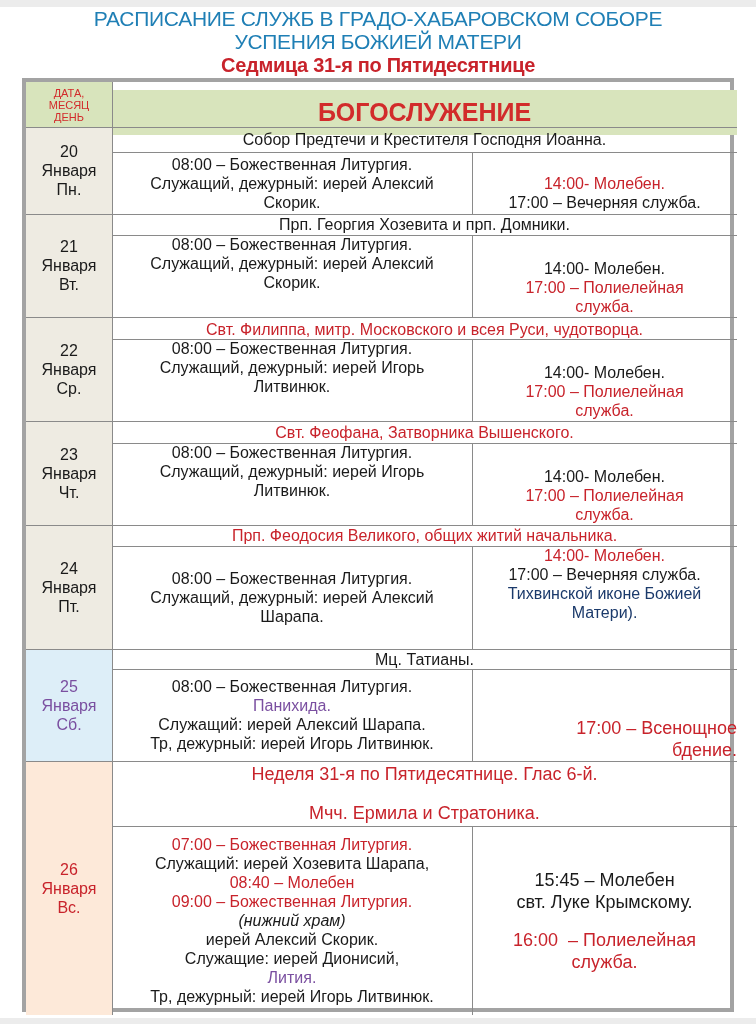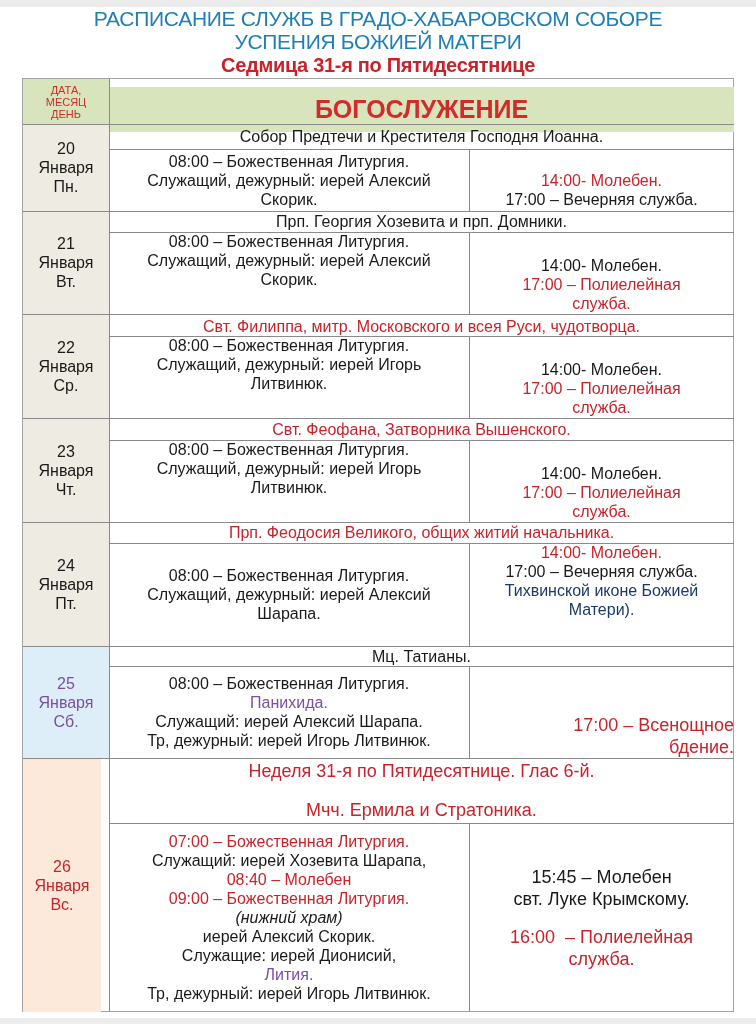--- a/index.html
+++ b/index.html
@@ -14,21 +14,21 @@
   .title1, .title2, .subtitle {
     position:absolute; left:0; width:756px; text-align:center; white-space:nowrap;
     transform-origin:center; 
   }
   .title1 { top:7px; font-size:21px; color:#1f7fb5; letter-spacing:-0.3px; }
   .title2 { top:30px; font-size:21px; color:#1f7fb5; letter-spacing:-0.3px; }
   .subtitle { top:54px; font-size:20px; color:#c8232b; font-weight:bold; letter-spacing:-0.3px; }
 
   .grid {
     position:absolute; left:22px; top:78px; width:712px; height:934px;
-    border:1px solid #a3a3a3; box-sizing:border-box;
+    border:4px solid #a3a3a3; box-sizing:border-box;
   }
   .cell { position:absolute; box-sizing:border-box; display:flex; flex-direction:column;
           align-items:center; justify-content:center; text-align:center; overflow:hidden; }
   .hline { position:absolute; height:1px; background:#8a8a8a; }
   .vline { position:absolute; width:1px; background:#8a8a8a; }
 
   .hdr-date { background:#d8e4bc; color:#d22b2b; font-size:11px; line-height:12px; }
   .hdr-main { background:#d8e4bc; color:#d22b2b; font-size:25px; font-weight:bold;margin-top:8px; }
   .date { background:#eeebe2; font-size:16px; line-height:19px; }
   .date.sat { background:#ddeef8; color:#7a4fa0; }
@@ -170,21 +170,21 @@
     <span class="l">08:00 – Божественная Литургия.</span>
     <span class="l purple">Панихида.</span>
     <span class="l">Служащий: иерей Алексий Шарапа.</span>
     <span class="l">Тр, дежурный: иерей Игорь Литвинюк.</span>
   </div>
   <div class="cell txt big red" style="left:446px;top:587px;width:265px;height:92px;justify-content:flex-end;align-items:flex-end;padding-left:8px;padding-bottom:0;text-align:left;">
     <span class="l">17:00 – Всенощное</span>
     <span class="l">бдение.</span>
   </div>
 
-  <div class="cell date sun" style="left:0;top:679px;width:78px;height:254px;">
+  <div class="cell date sun" style="left:0;top:679px;width:86px;height:254px;">
     <span>26</span>
     <span>Января</span>
     <span>Вс.</span>
   </div>
   <div class="cell feast red big" style="left:86px;top:679px;width:625px;height:65px;justify-content:space-between;padding:2px 0 2px 0;">
     <span>Неделя 31-я по Пятидесятнице. Глас 6-й.</span>
     <span>Мчч. Ермила и Стратоника.</span>
   </div>
   <div class="cell txt" style="left:86px;top:744px;width:360px;height:189px;">
     <span class="l red">07:00 – Божественная Литургия.</span>

